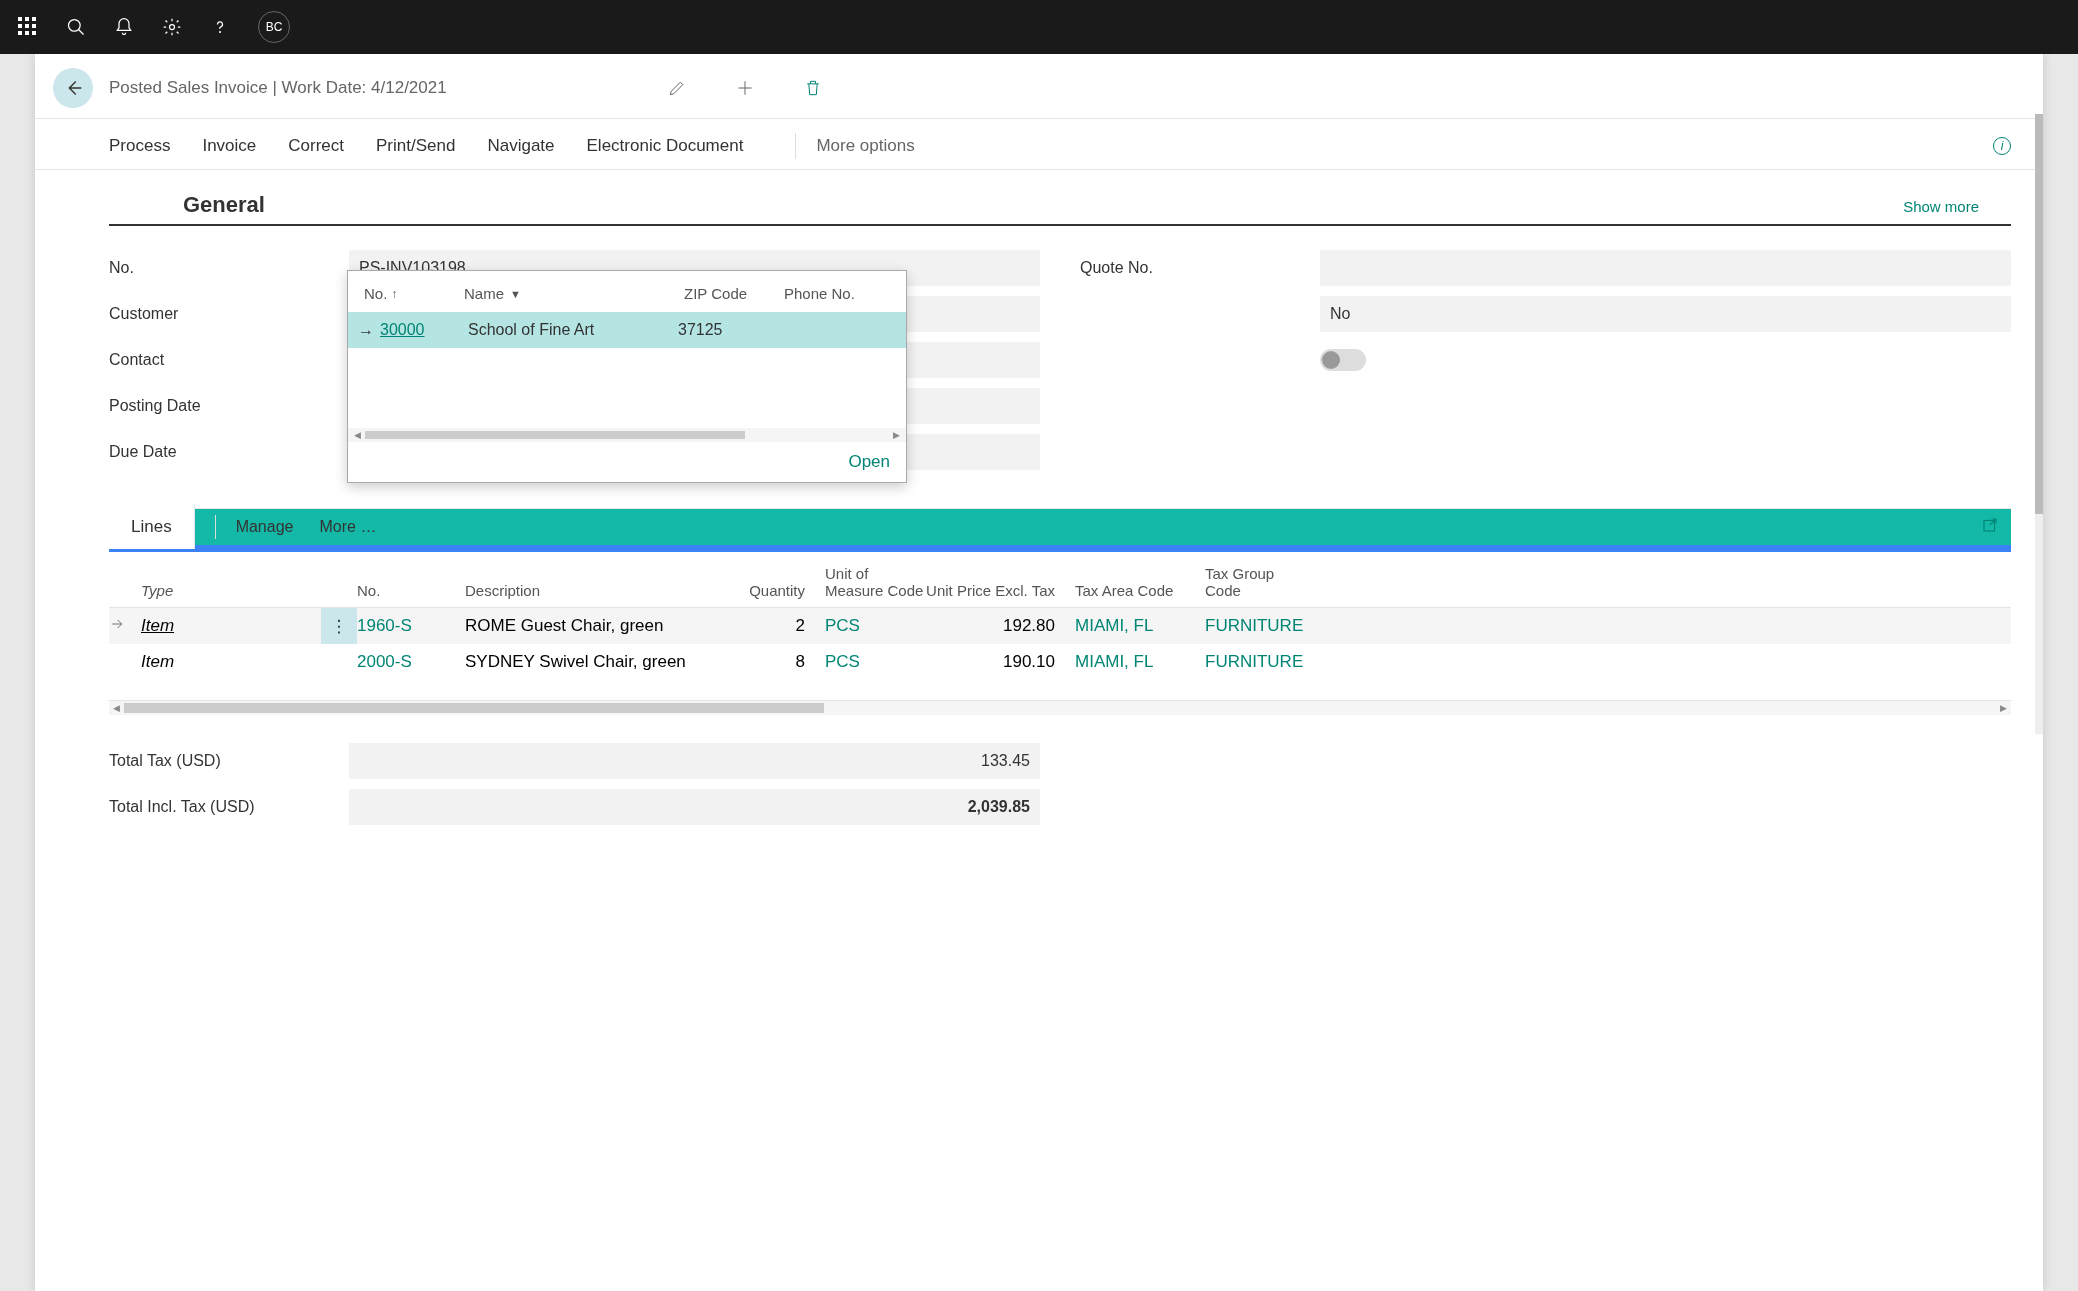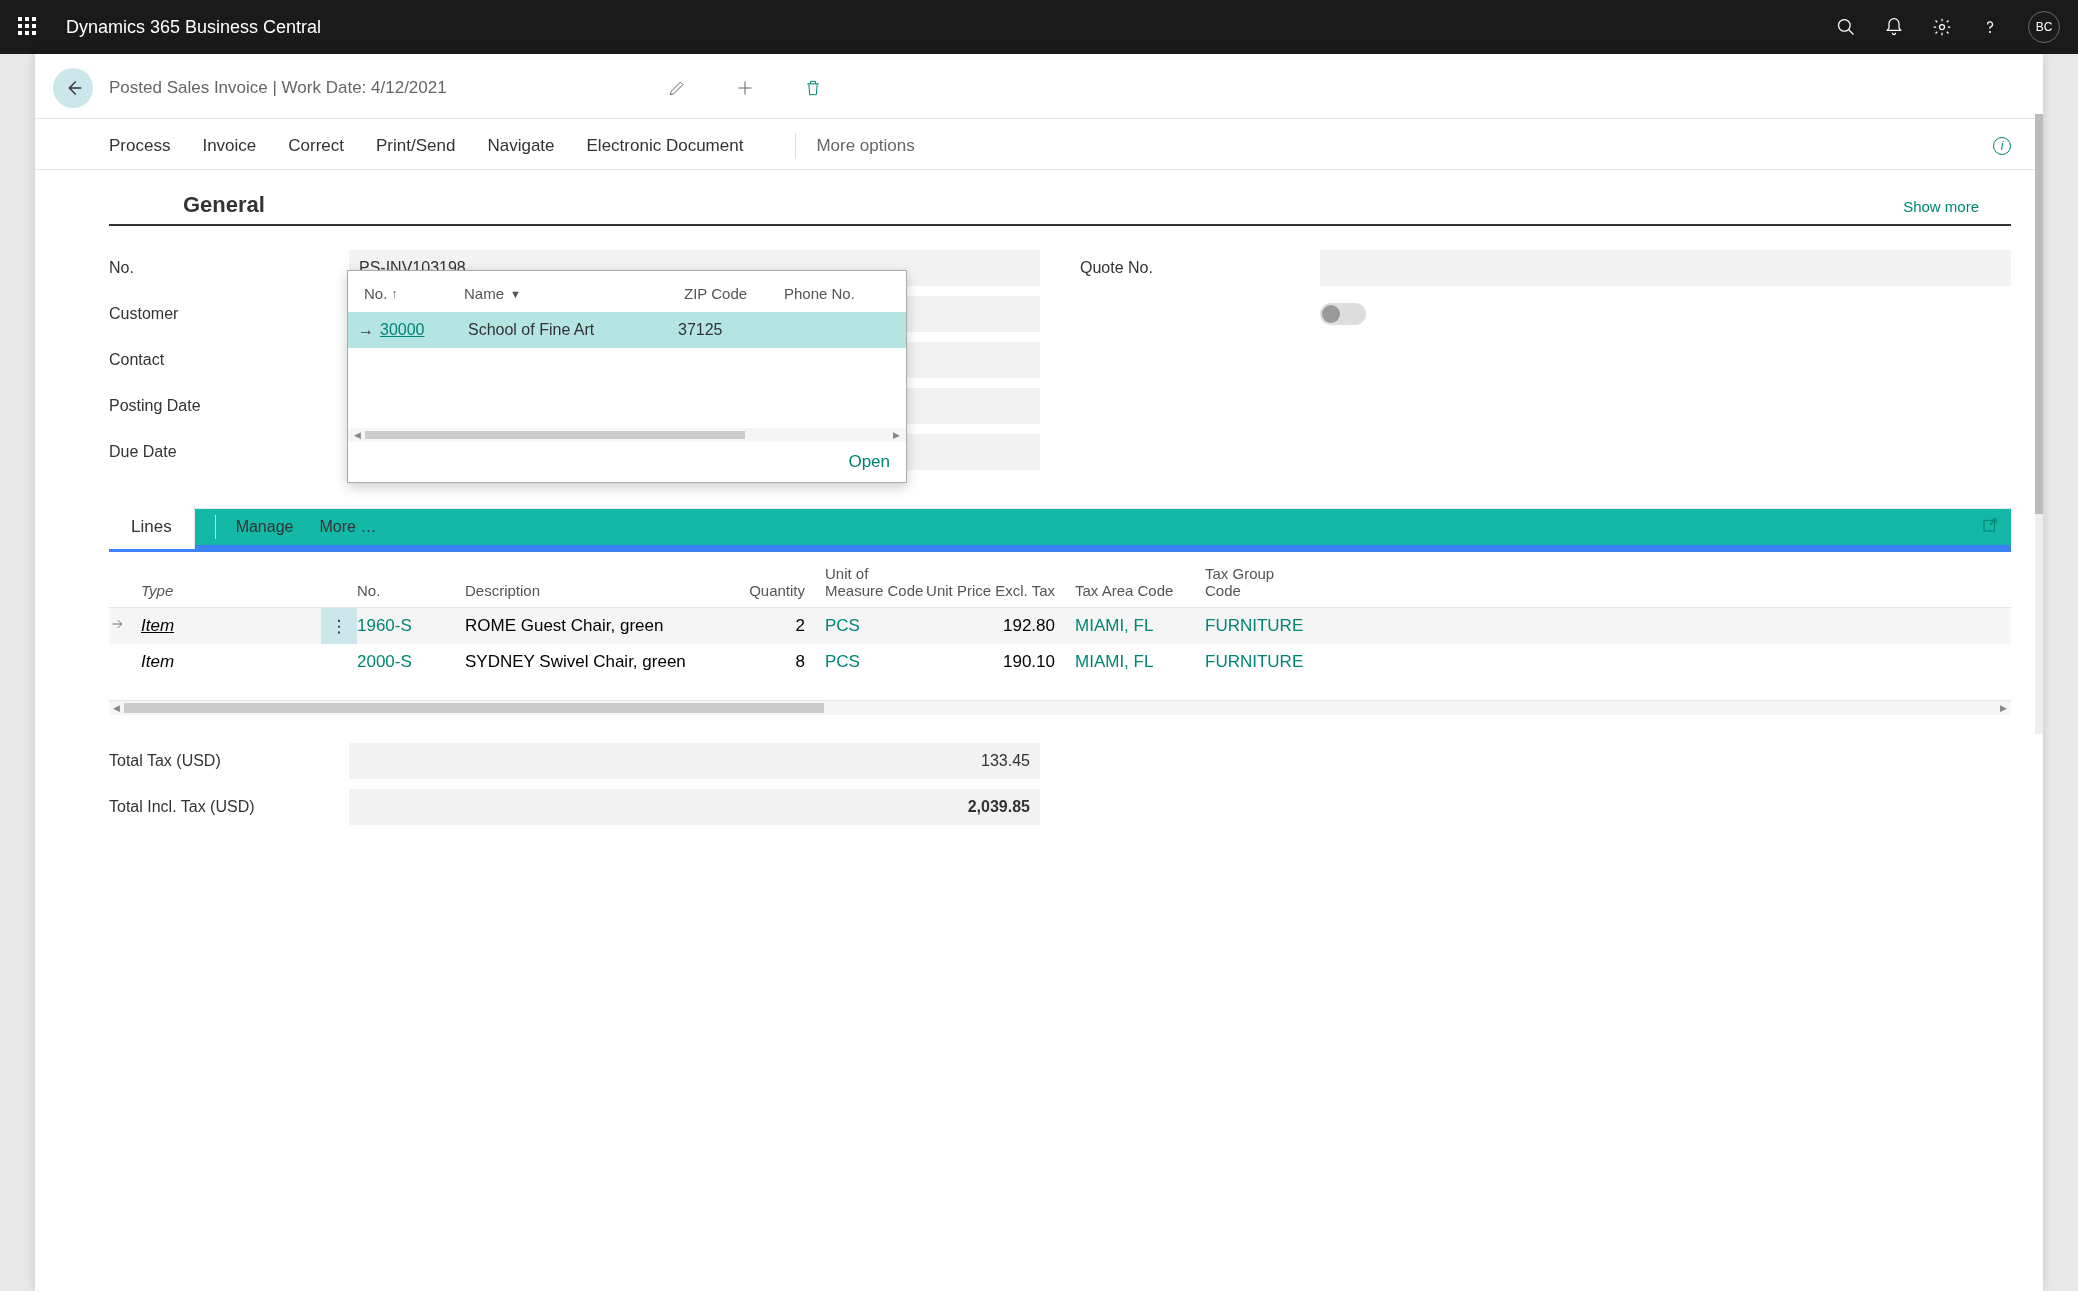--- a/index.html
+++ b/index.html
@@ -114,21 +114,20 @@
     <span></span>
       <span></span>
       <span></span>
       <span></span>
       <span></span>
       <span></span>
       <span></span>
       <span></span>
       <span></span>
   </div>
-  <div class="topbar-title">Dynamics 365 Business Central</div>
   <div class="topbar-icons">
     <svg viewBox="0 0 24 24">
         <circle cx="10" cy="10" r="7"></circle>
         <line x1="15" y1="15" x2="21" y2="21"></line>
       </svg>
     <svg viewBox="0 0 24 24">
         <path d="M6 8a6 6 0 0 1 12 0v5l2 3H4l2-3z"></path>
         <path d="M10 19a2 2 0 0 0 4 0"></path>
       </svg>
     <svg viewBox="0 0 24 24">
@@ -220,20 +219,24 @@
           <div class="field-input"></div>
         </div>
       </div>
       <div>
         <div class="field-row">
           <div class="field-label"><span>Quote No.</span></div>
           <div class="field-input"></div>
         </div>
         <div class="field-row">
           <div class="field-label"><span>&nbsp;</span></div>
+          <div class="field-input">No</div>
+        </div>
+        <div class="field-row">
+          <div class="field-label"><span>&nbsp;</span></div>
           <div style="flex:1;">
               <div class="toggle"></div>
             </div>
         </div>
       </div>
 
       <div class="lookup-popup">
         <div class="lookup-header">
           <div class="lh-no">
               <span>No.</span> 

